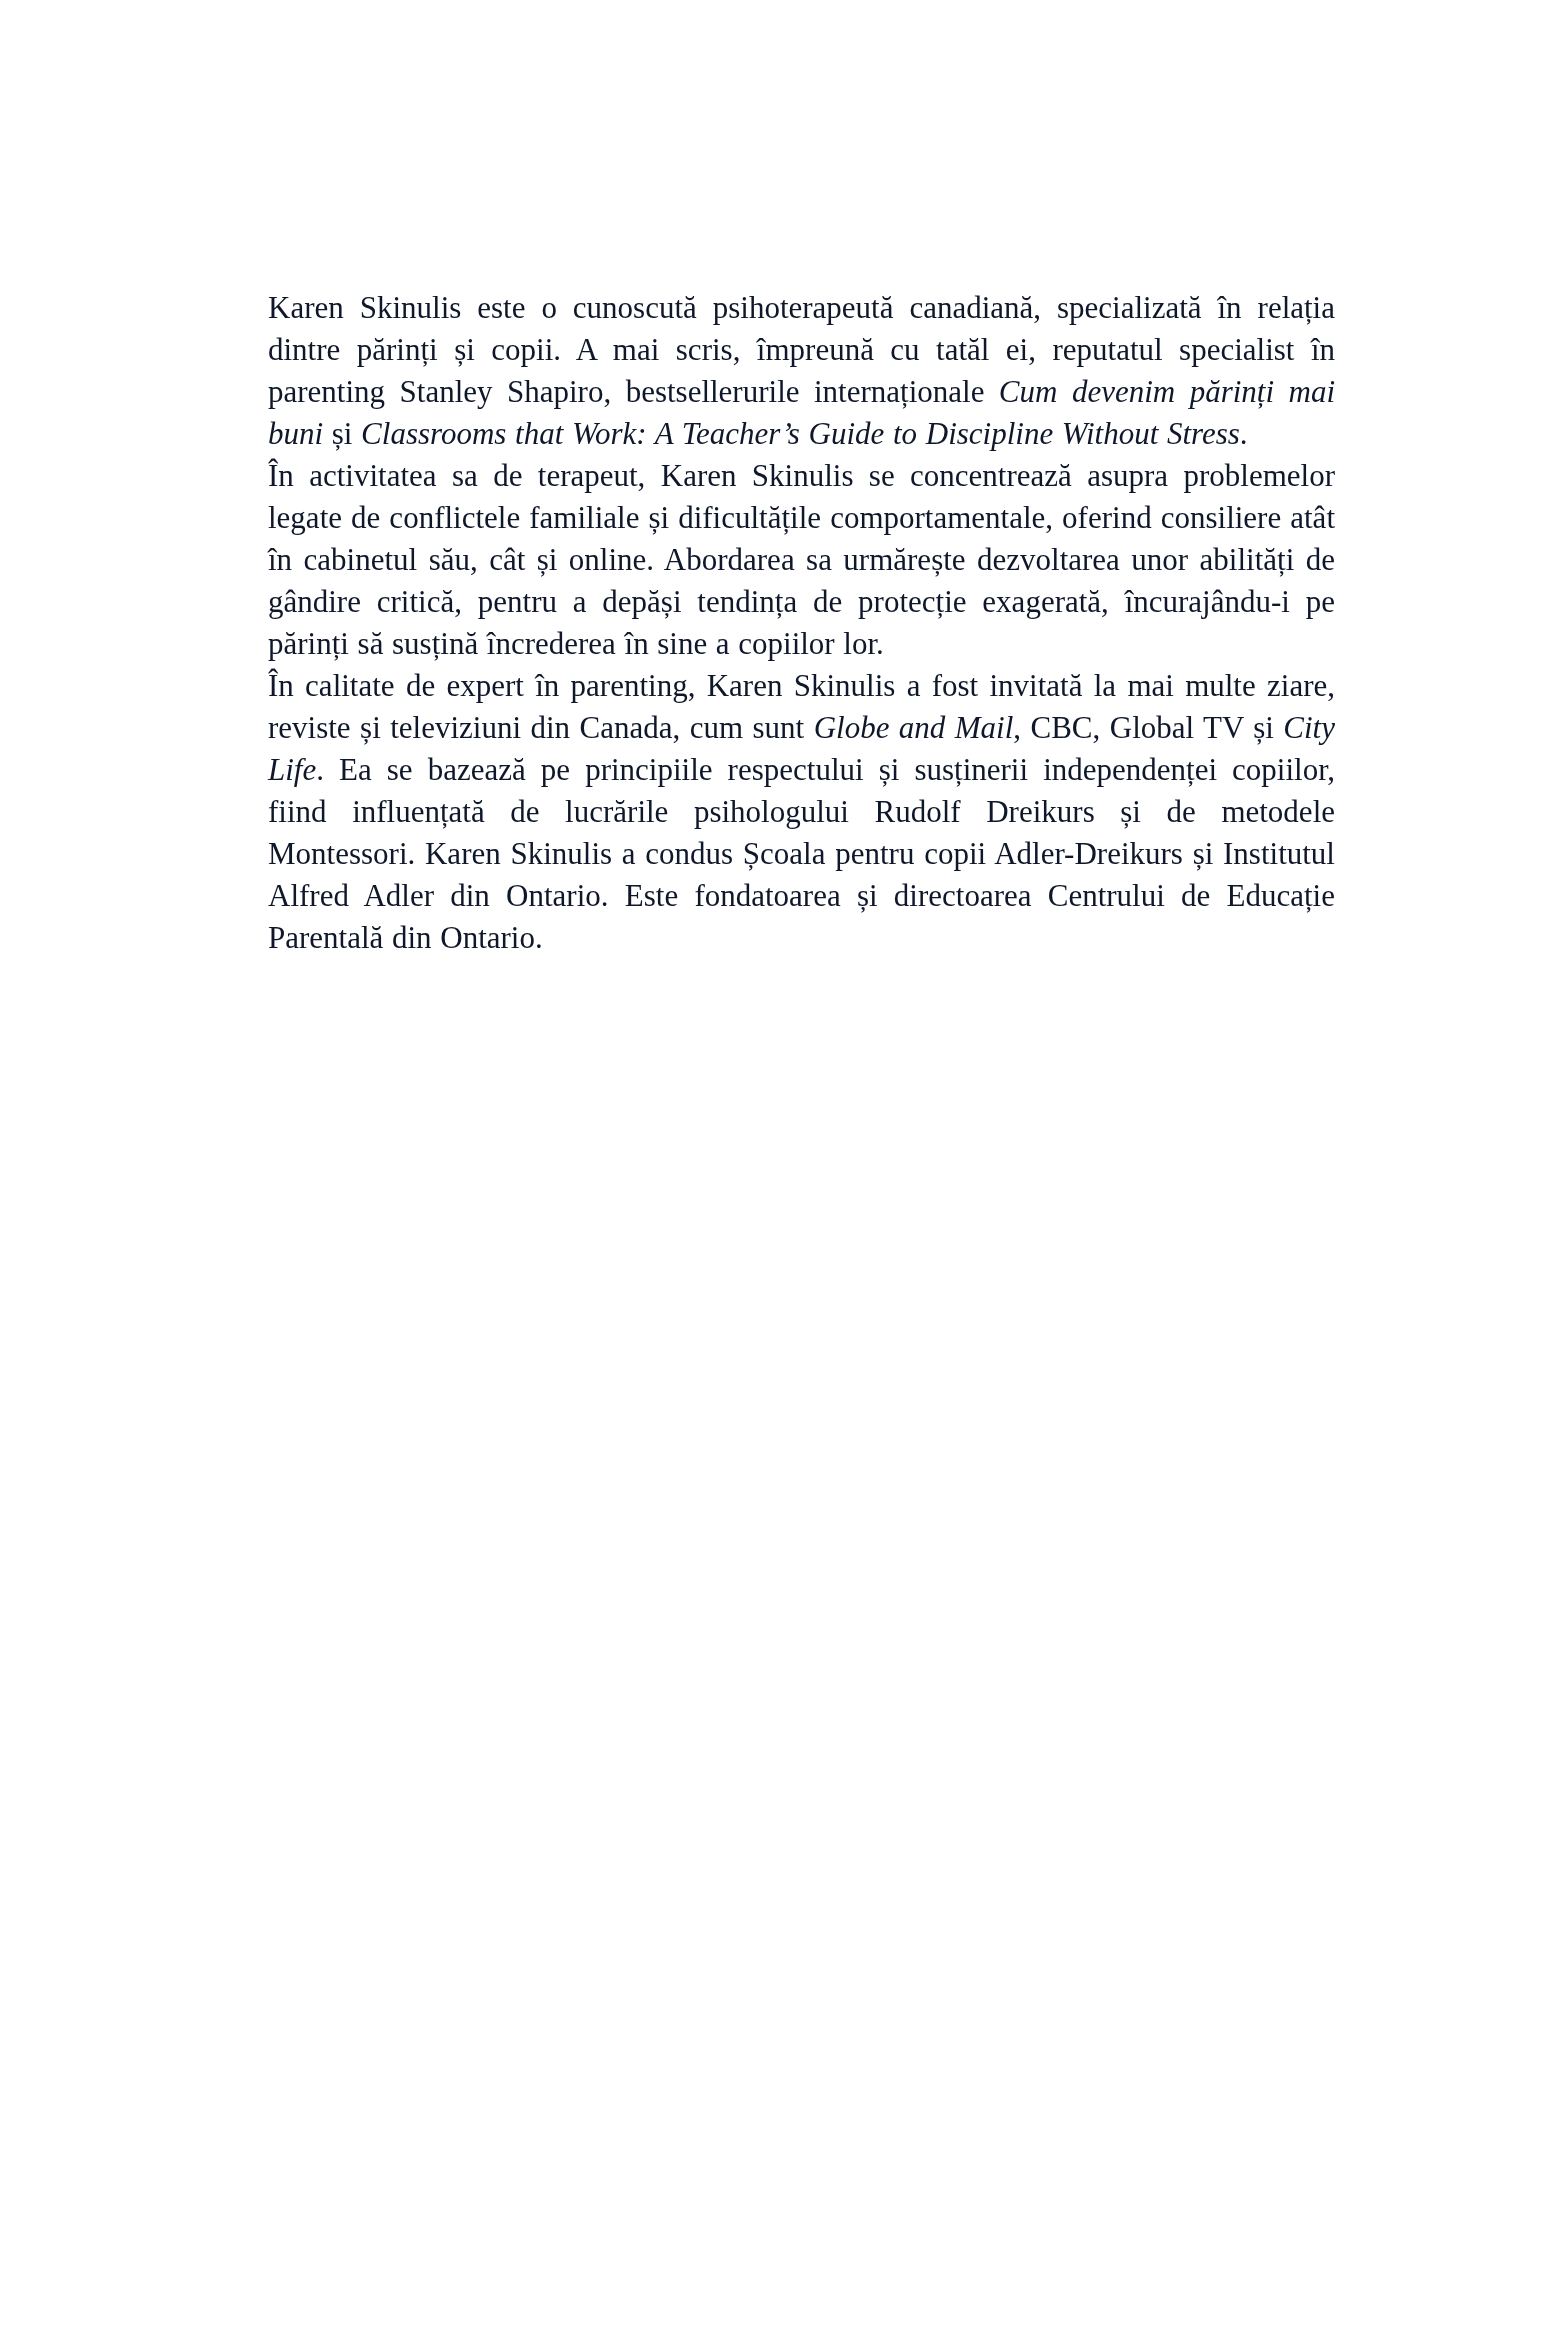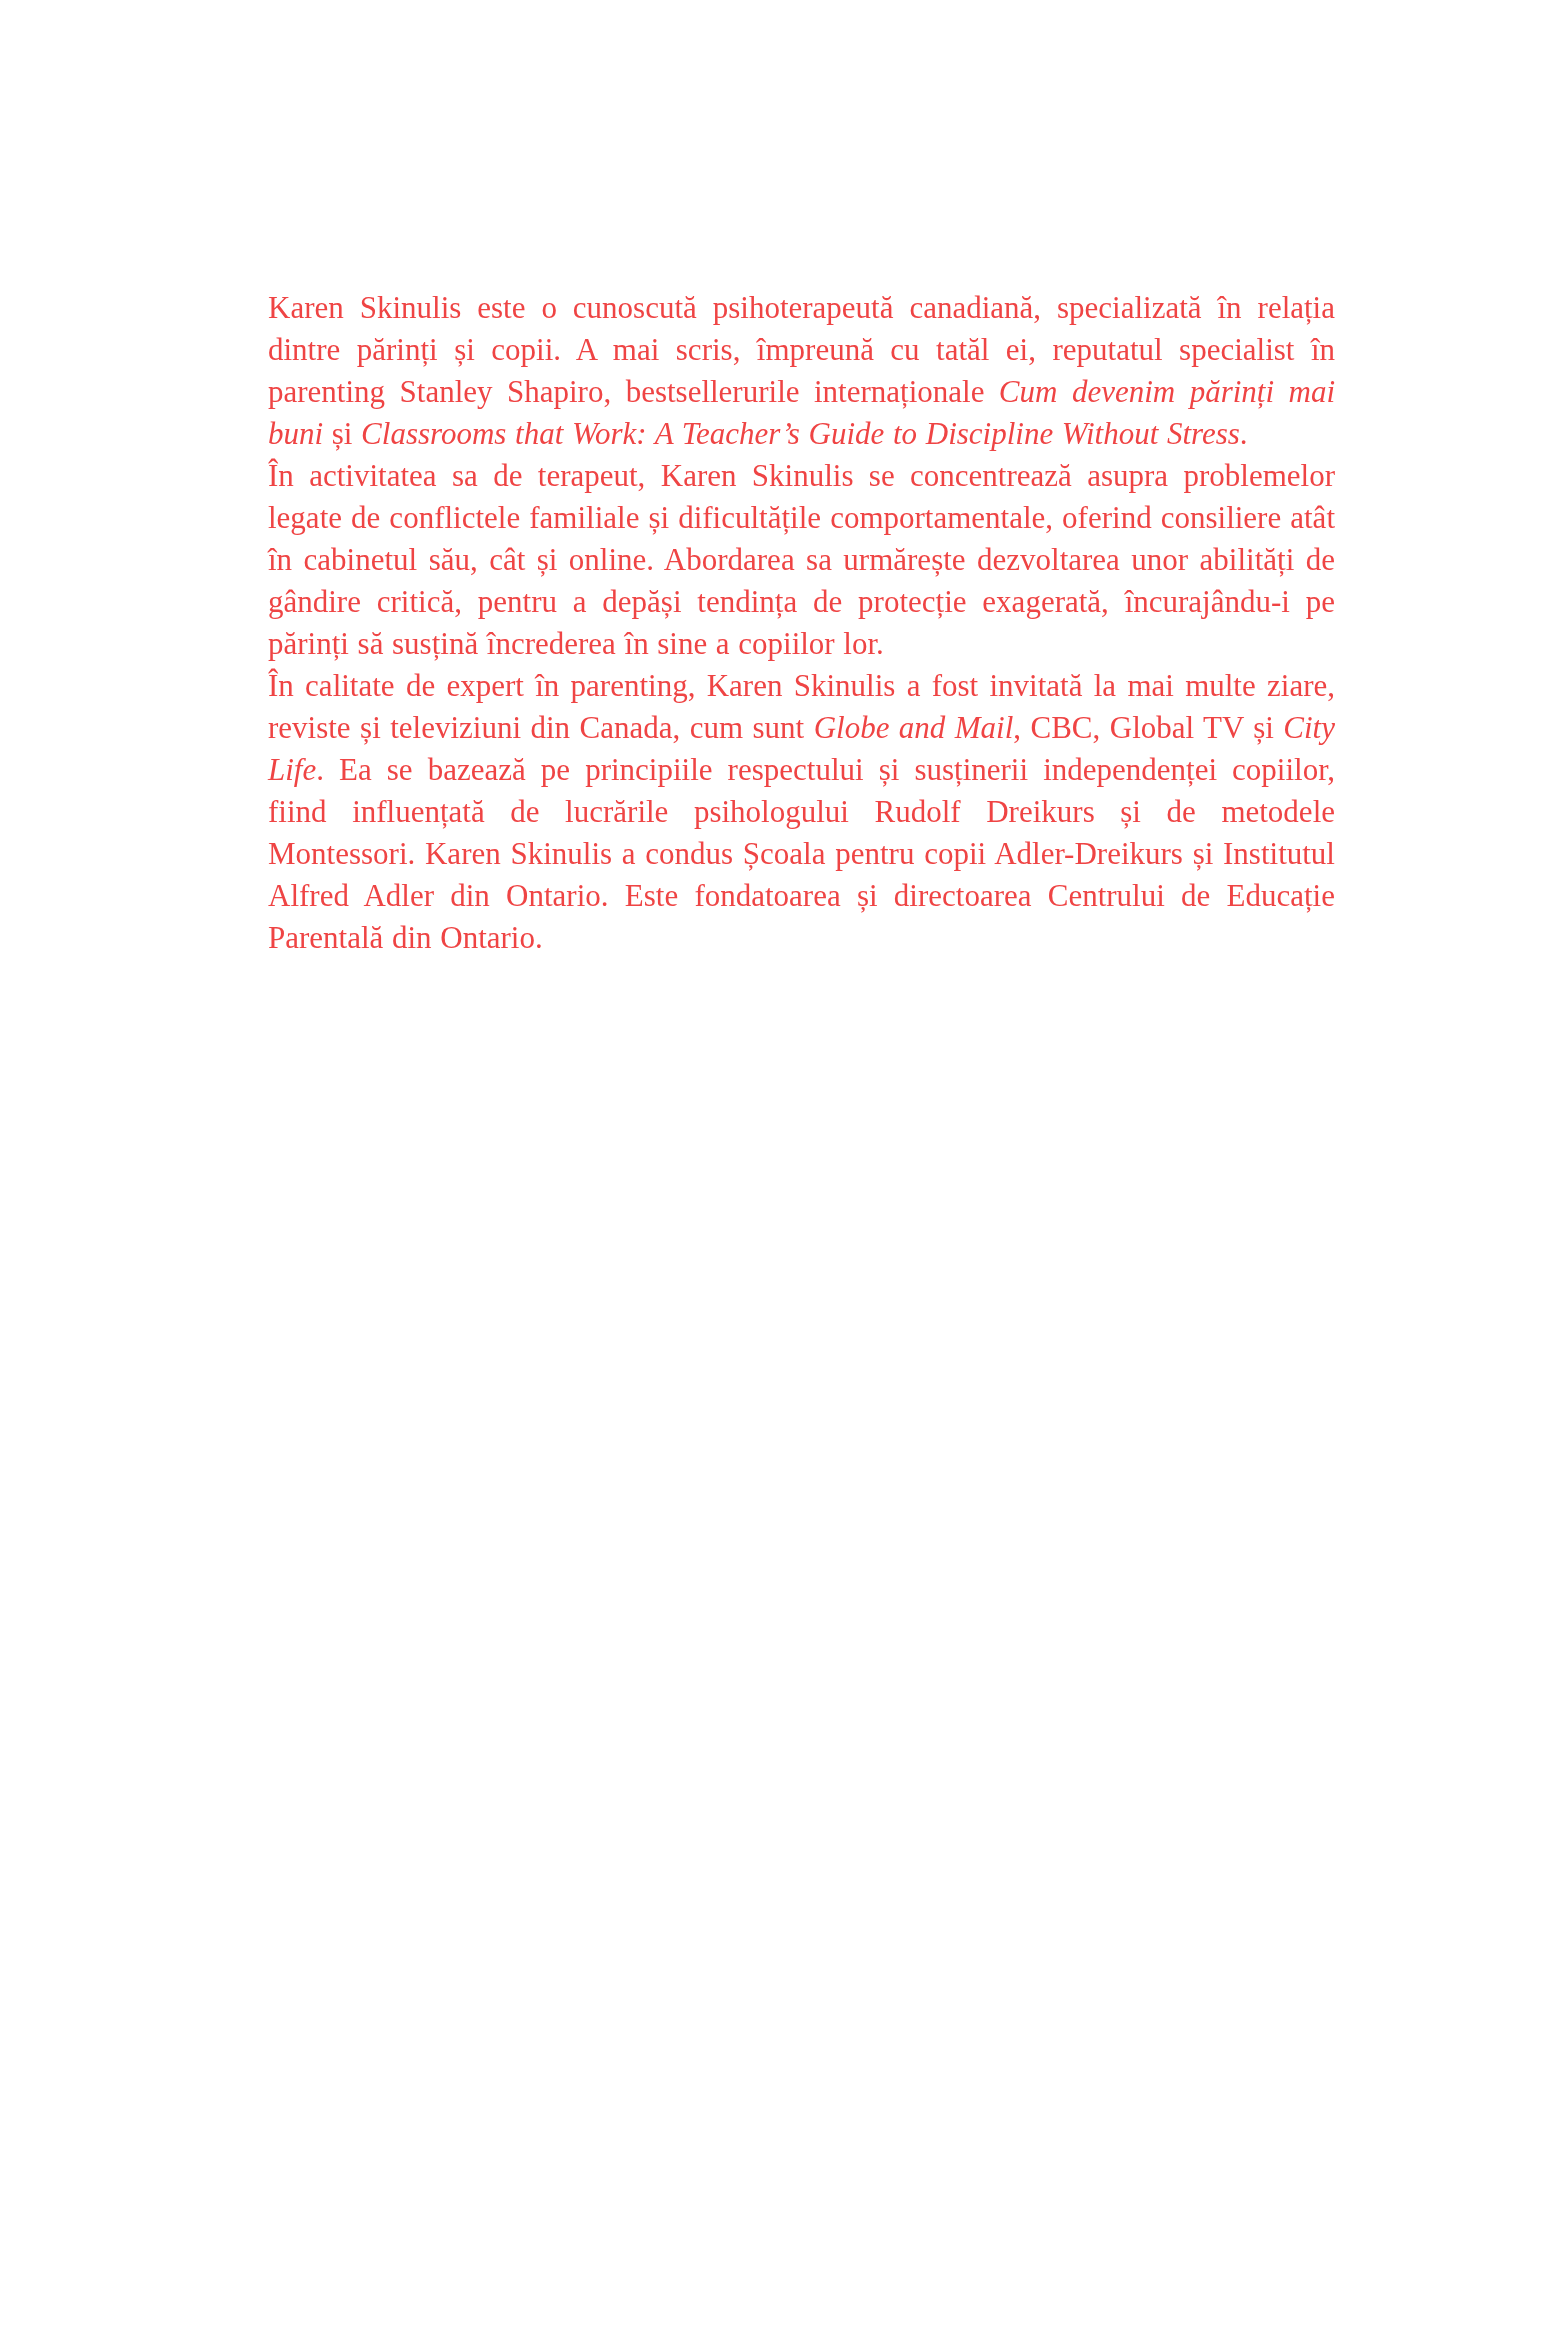--- a/index.html
+++ b/index.html
@@ -22,21 +22,21 @@
     background: #ffffff;
   }
   .text-block {
     position: absolute;
     left: 268px;
     top: 287px;
     width: 1067px;
     font-family: "Liberation Serif", "DejaVu Serif", serif;
     font-size: 31px;
     line-height: 42px;
-    color: #ef4444;
+    color: #0f172a;
     text-align: justify;
     letter-spacing: 0px;
     word-spacing: 0.9px;
   }
   .bio-para {
     margin: 0;
     padding: 0;
     text-indent: 0;
   }
   .run {

